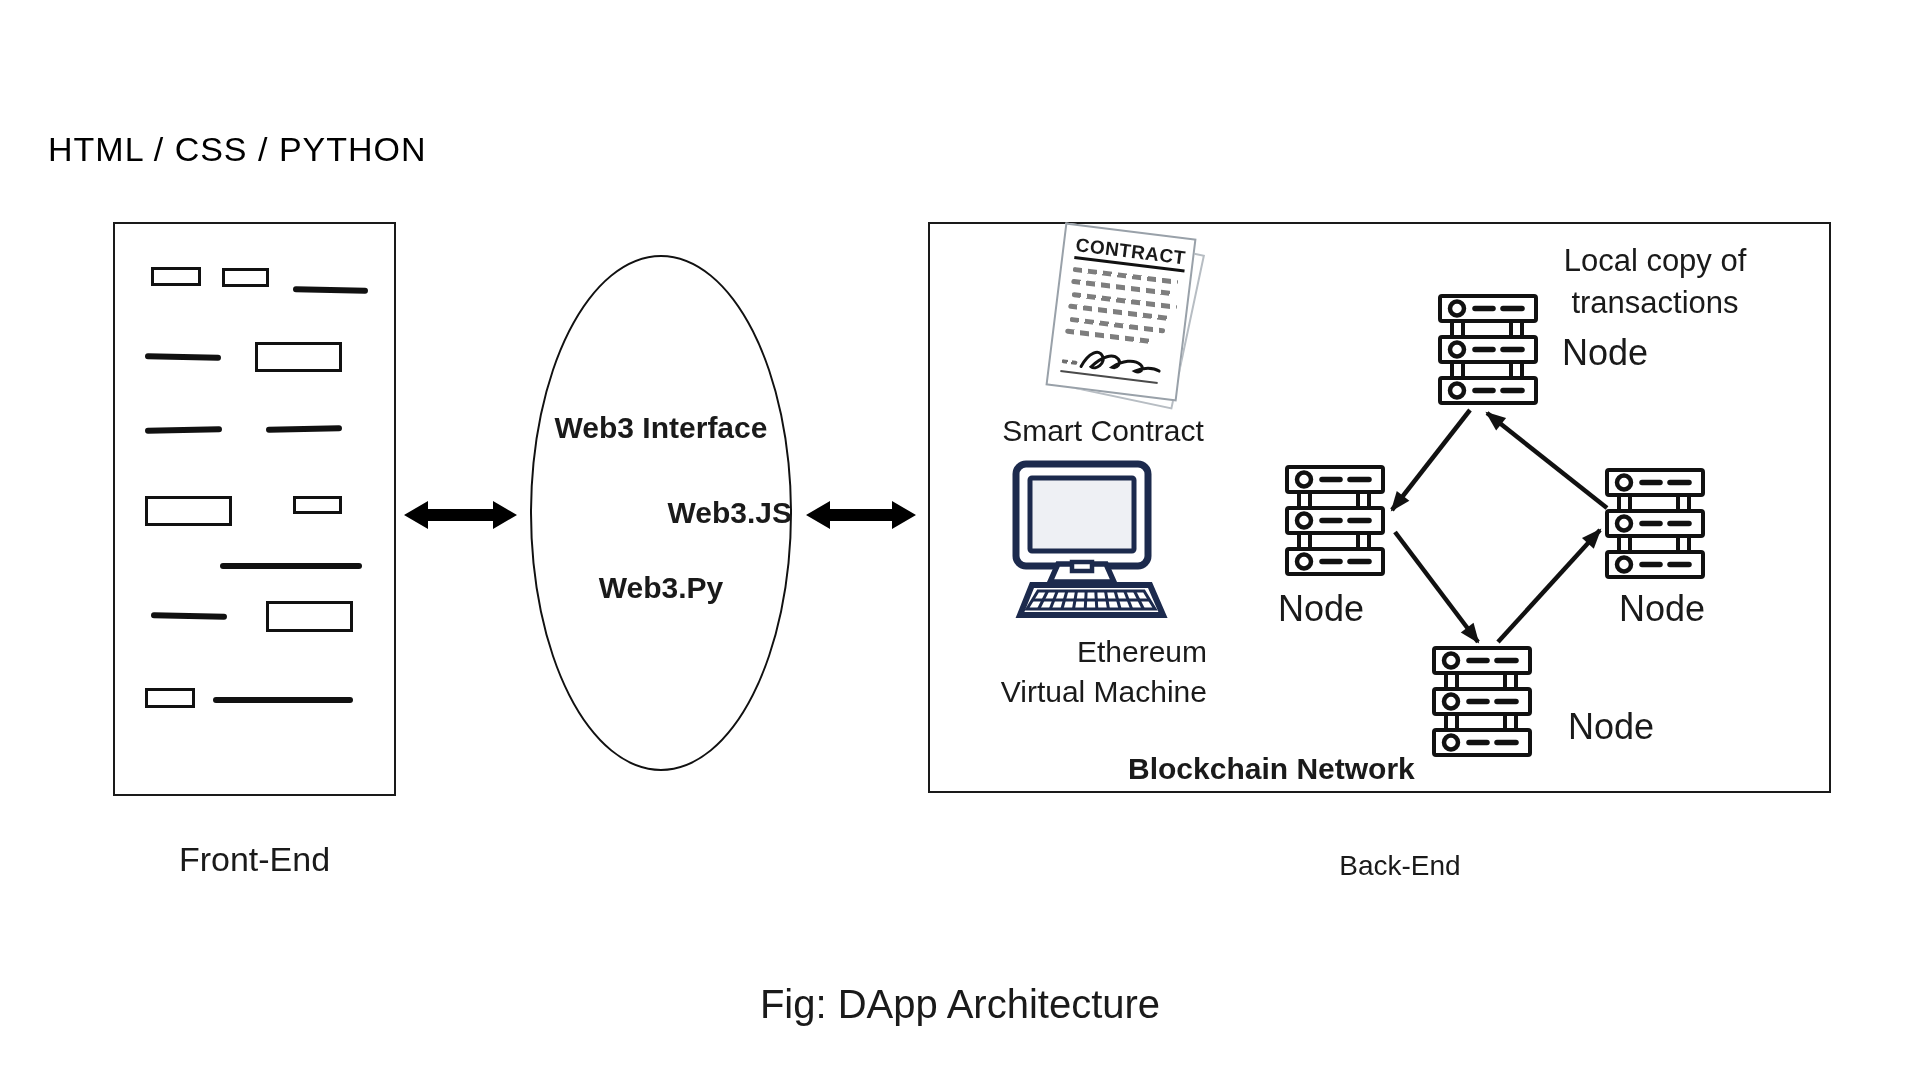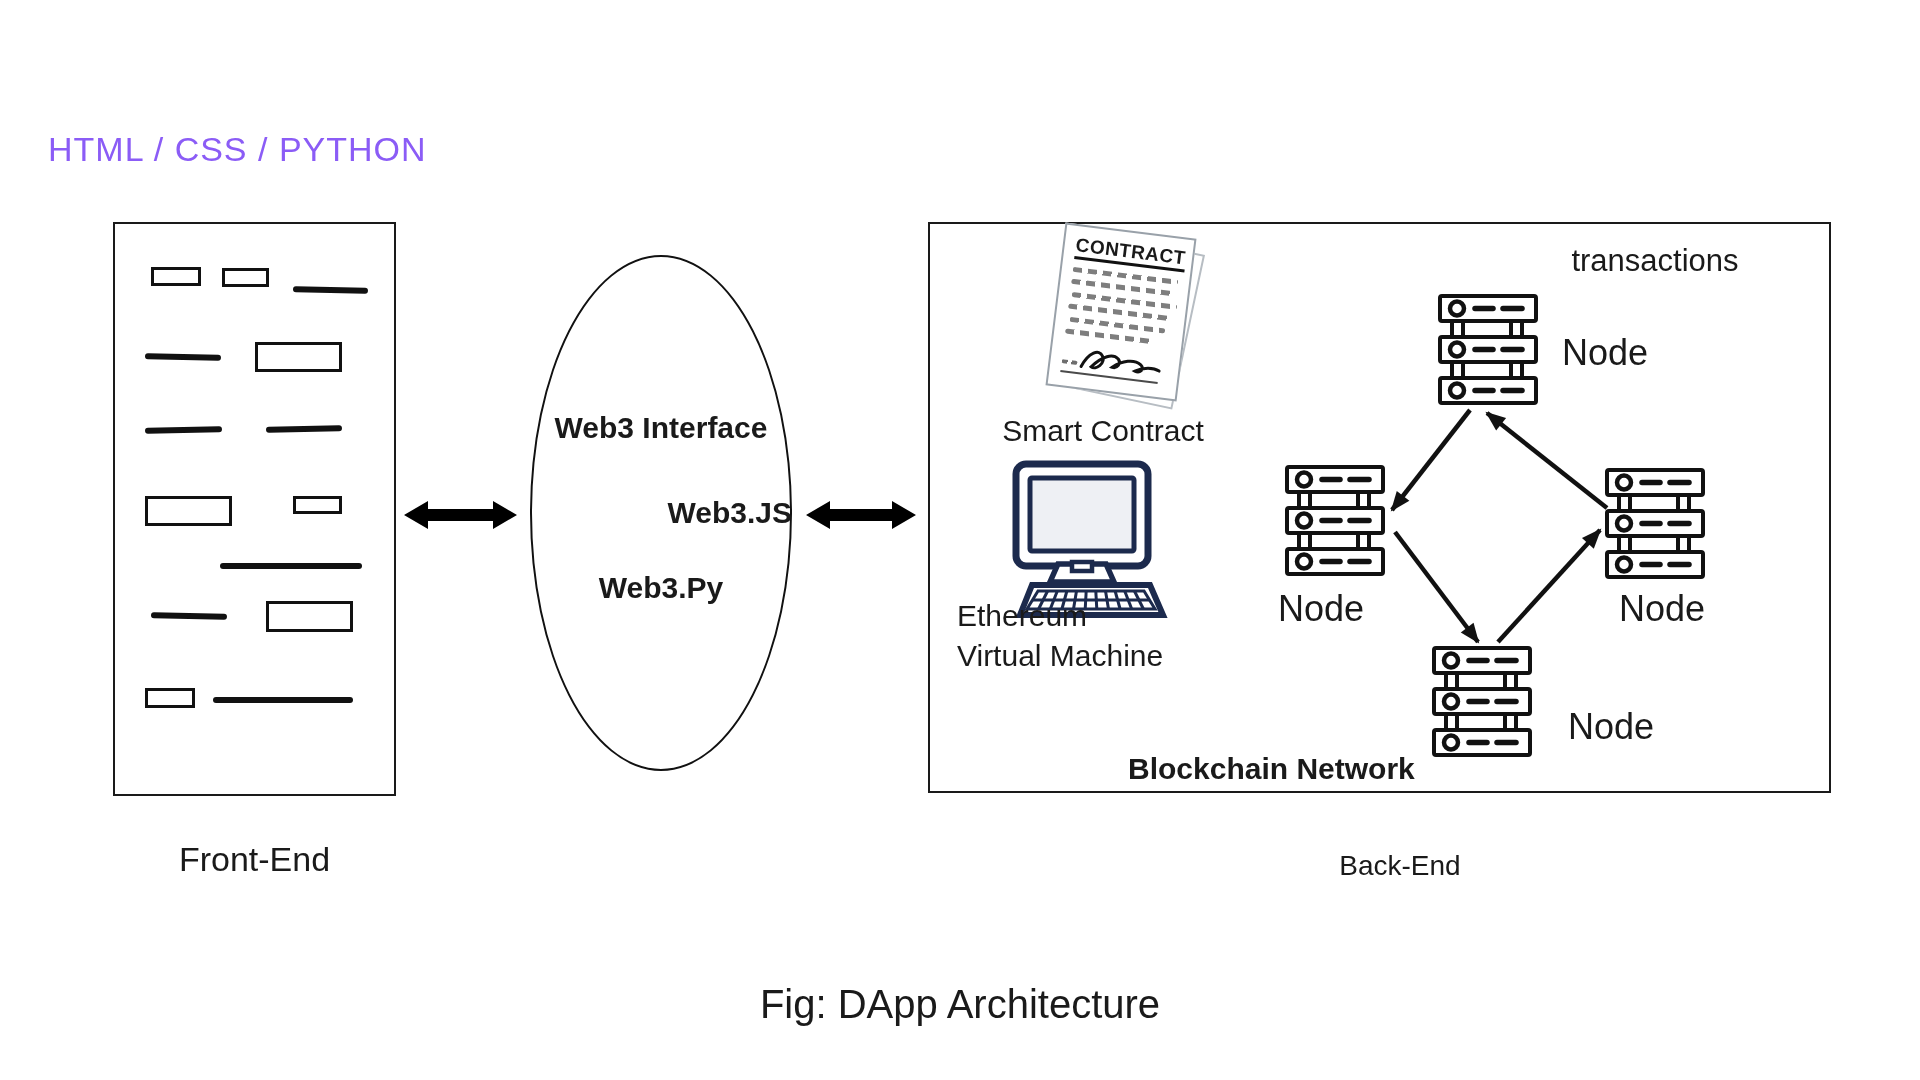--- a/index.html
+++ b/index.html
@@ -2,21 +2,21 @@
 <html><head>
 <meta charset="utf-8">
 <style>
   * { margin:0; padding:0; box-sizing:border-box; }
   html,body { width:1920px; height:1080px; background:#ffffff; overflow:hidden; }
   body { position:relative; font-family:"Liberation Sans", sans-serif; color:#1a1a1a; }
 
   .abs { position:absolute; }
 
   
-  .tech-stack { left:48px; top:130px; font-size:34px; letter-spacing:1px; color:#8b5cf6; z-index:4; }
+  .tech-stack { left:48px; top:130px; font-size:34px; letter-spacing:1px; color:#000000; z-index:4; }
 
   
   .frontend-box { left:113px; top:222px; width:283px; height:574px; border:2px solid #1a1a1a; background:#fff; z-index:1; }
   .wf-rect { position:absolute; border:3px solid #111; background:#fff; }
   .wf-line { position:absolute; height:5.5px; background:#111; border-radius:3px; }
   .tilt-a { transform:rotate(-1.3deg); }
   .tilt-b { transform:rotate(1.1deg); }
 
   .frontend-label { left:113px; top:840px; width:283px; text-align:center; font-size:34px; z-index:4; }
 
@@ -37,21 +37,21 @@
   .contract-title { text-align:center; font-size:19px; font-weight:bold; letter-spacing:0.5px; line-height:20px; }
   .contract-title span { display:inline-block; border-bottom:3px solid #111; padding-bottom:1px; }
   .cline { height:5px; border-radius:3px; margin-top:7.5px;
            background:repeating-linear-gradient(90deg,#7e7e7e 0 9px, transparent 9px 15px); }
   .sig-row { display:flex; align-items:flex-end; margin-top:8px; }
   .sig-dash { width:16px; height:4px; margin-bottom:6px; border-radius:2px;
               background:repeating-linear-gradient(90deg,#6e6e6e 0 6px, transparent 6px 10px); }
   .sig-line { width:92%; border-top:2px solid #4a4a4a; margin-top:1px; }
 
   .smart-contract-label { left:978px; top:414px; width:250px; text-align:center; font-size:30px; z-index:4; }
-  .evm-label { left:957px; top:596px; width:250px; text-align:left; font-size:30px; line-height:40px; z-index:4; }
+  .evm-label { left:957px; top:632px; width:250px; text-align:right; font-size:30px; line-height:40px; z-index:4; }
   .blockchain-label { left:1128px; top:752px; font-size:30px; font-weight:bold; z-index:4; }
 
   
   .node-label { font-size:36px; z-index:4; }
   .node-label-top    { left:1562px; top:332px; }
   .node-label-left   { left:1278px; top:588px; }
   .node-label-right  { left:1619px; top:588px; }
   .node-label-bottom { left:1568px; top:706px; }
   .local-copy { left:1548px; top:240px; width:214px; text-align:center; font-size:31px; line-height:42px; z-index:4; }
 
@@ -113,20 +113,21 @@
 <div class="abs smart-contract-label">Smart Contract</div>
 
 <div class="abs evm-label">
   <div>Ethereum</div>
   <div>Virtual Machine</div>
 </div>
 
 <div class="abs blockchain-label">Blockchain Network</div>
 
 <div class="abs local-copy">
+  <div>Local copy of</div>
   <div>transactions</div>
 </div>
 <div class="abs node-label node-label-top">Node</div>
 <div class="abs node-label node-label-left">Node</div>
 <div class="abs node-label node-label-right">Node</div>
 <div class="abs node-label node-label-bottom">Node</div>
 
 <div class="abs caption">Fig: DApp Architecture</div>
 
 <svg class="abs diagram-svg">

